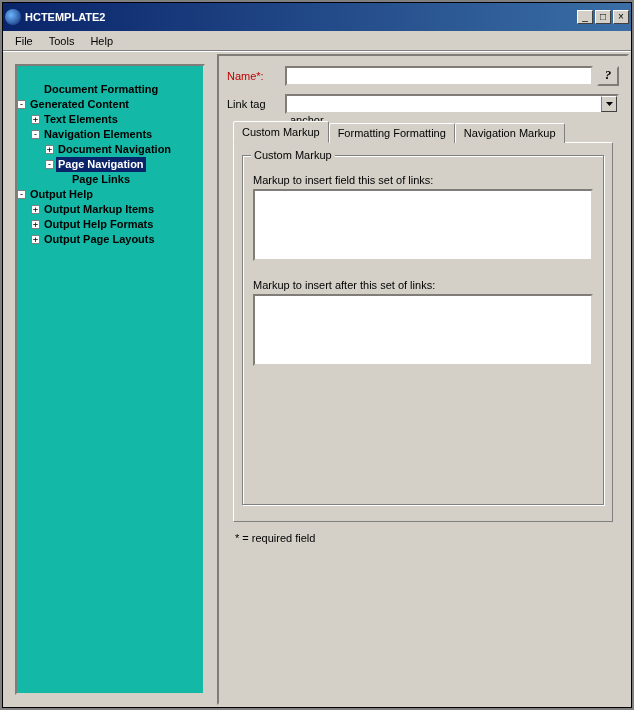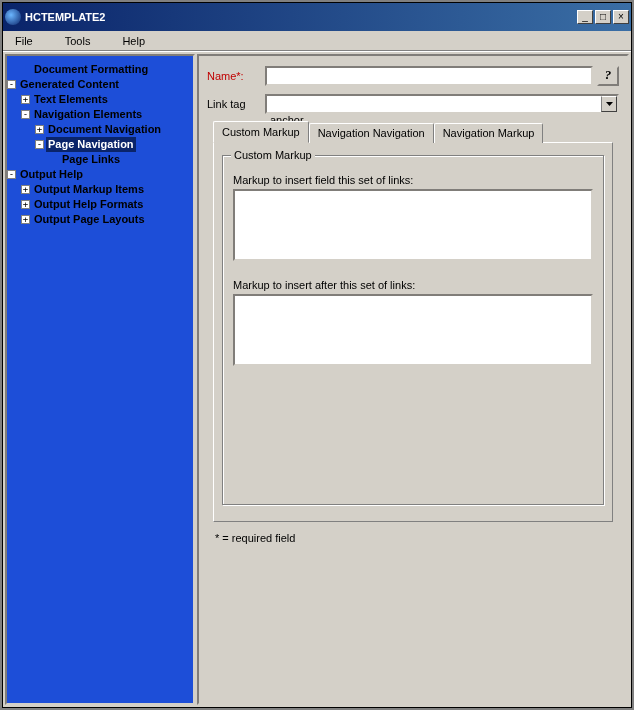--- a/index.html
+++ b/index.html
@@ -55,39 +55,39 @@
     cursor: default;
     display: flex;
     align-items: center;
     justify-content: center;
   }
   .menubar {
     height: 20px;
     display: flex;
     align-items: center;
     padding: 0 4px;
-    gap: 16px;
+    gap: 0;
     border-bottom: 1px solid #808080;
   }
   .menuitem {
     padding: 2px 8px;
     cursor: default;
   }
   .content {
     flex: 1;
     display: flex;
     border-top: 1px solid #fff;
   }
   .tree-pane {
     width: 190px;
-    background: #1d4ed8;
-    border: 2px inset #d4d0c8;
-    margin: 2px;
+    background: #14b8a6;
+    border: 2px inset #d4d0c8;
+    margin: 12px;
     overflow: auto;
-    padding: 6px 0;
+    padding: 16px 0;
   }
   .tree {
     font-size: 11px;
     line-height: 15px;
   }
   .tree-row {
     display: flex;
     align-items: center;
     white-space: nowrap;
     height: 15px;
@@ -346,21 +346,21 @@
             <div class="combo-btn">
               <svg class="tri" viewBox="0 0 7 4">
                   <polygon points="0,0 7,0 3.5,4" fill="#000"></polygon>
                 </svg>
             </div>
           </div>
         </div>
 
         <div class="tabstrip">
           <div class="tab active">Custom Markup</div>
-          <div class="tab">Navigation Navigation</div>
+          <div class="tab">Formatting Formatting</div>
           <div class="tab">Navigation Markup</div>
         </div>
 
         <div class="tabpanel">
           <div class="groupbox">
             <div class="groupbox-title">Custom Markup</div>
 
             <div class="markup-label">Markup to insert field this set of links:</div>
             <textarea class="markup-area" style=""></textarea>
 

